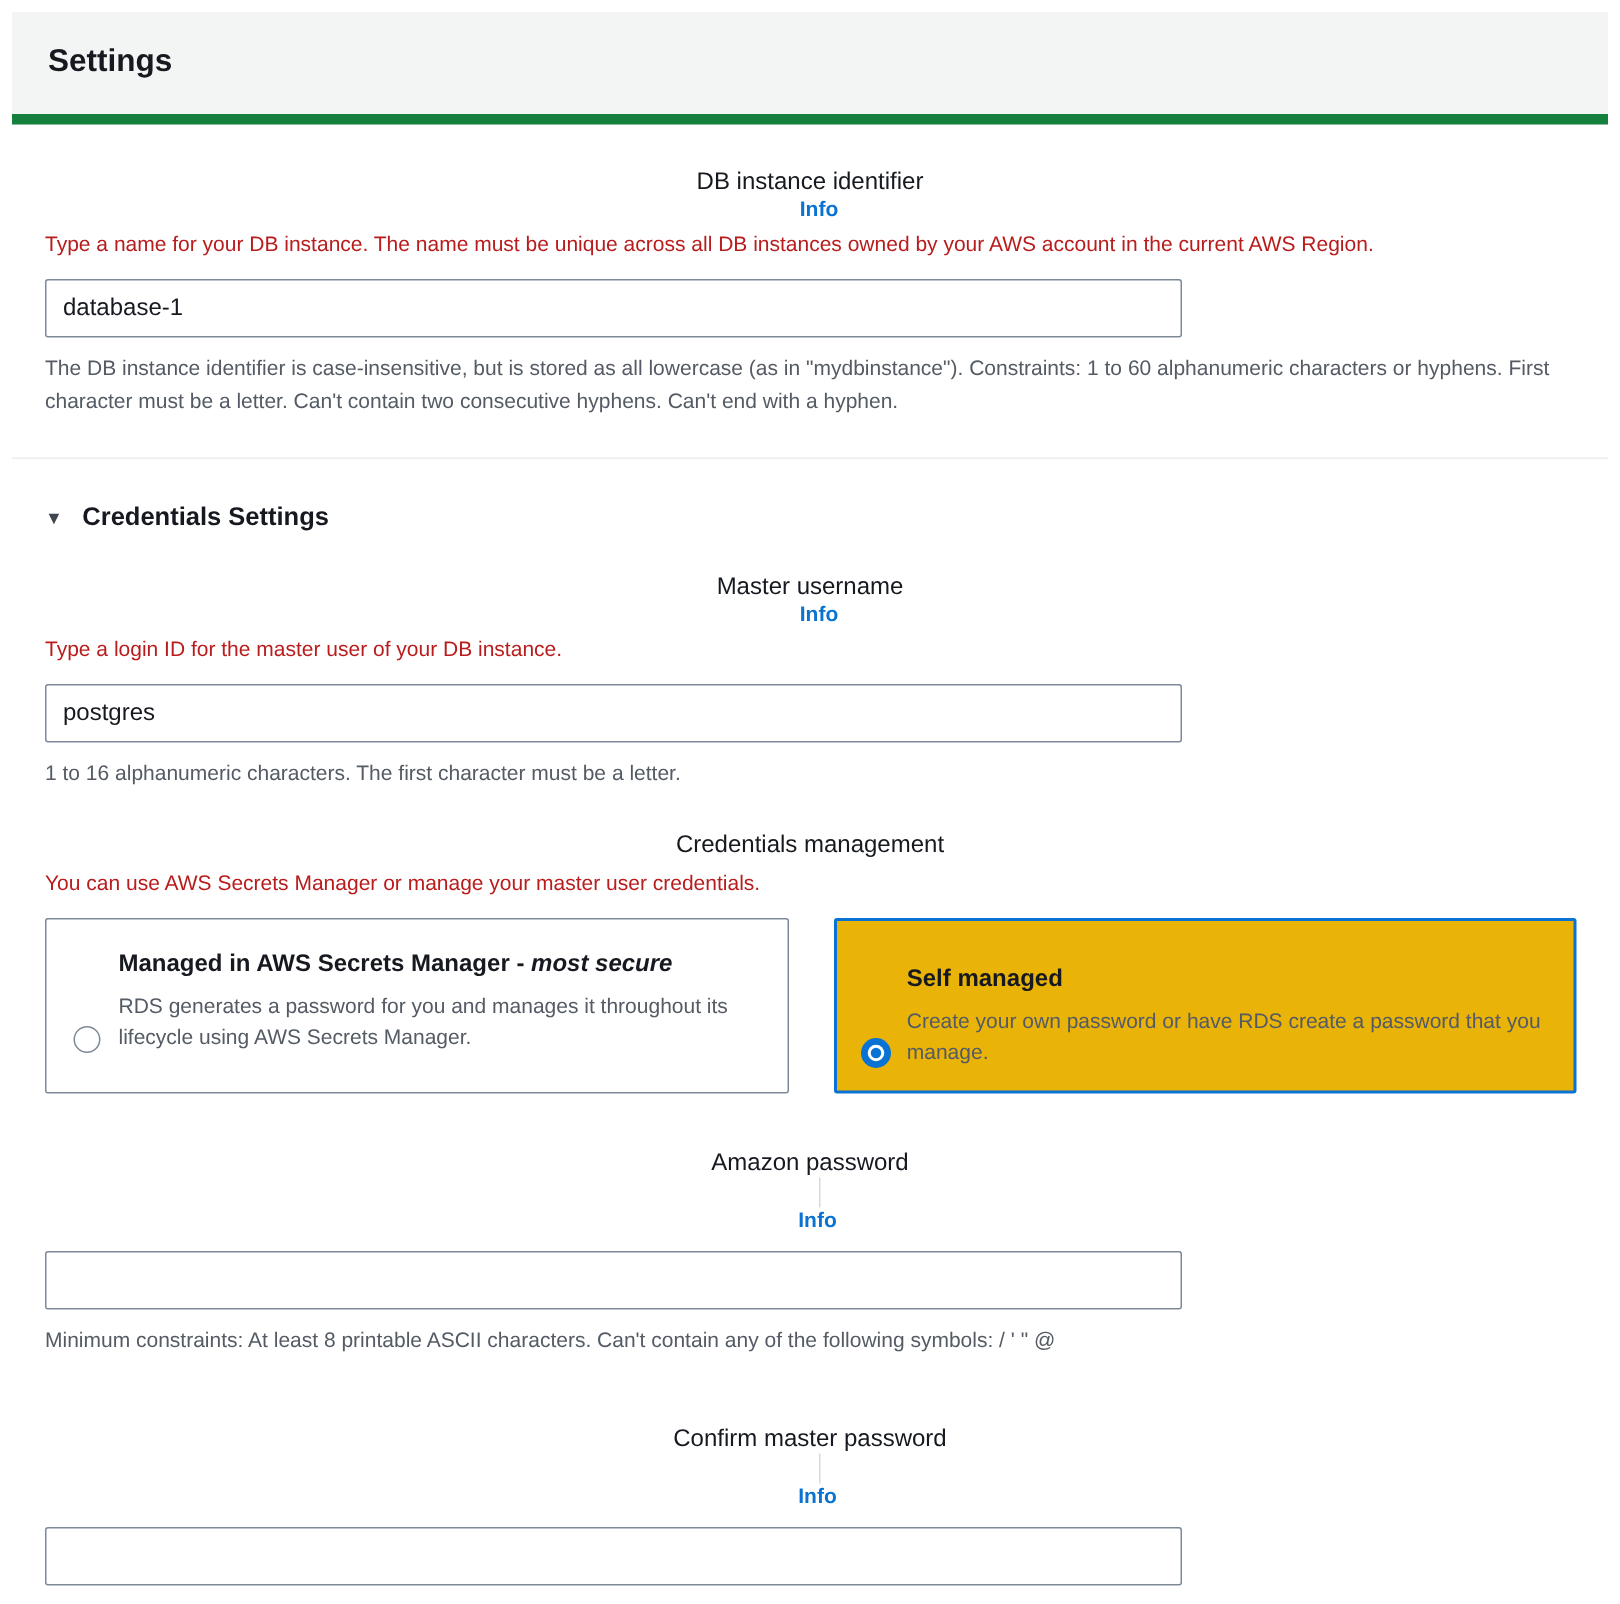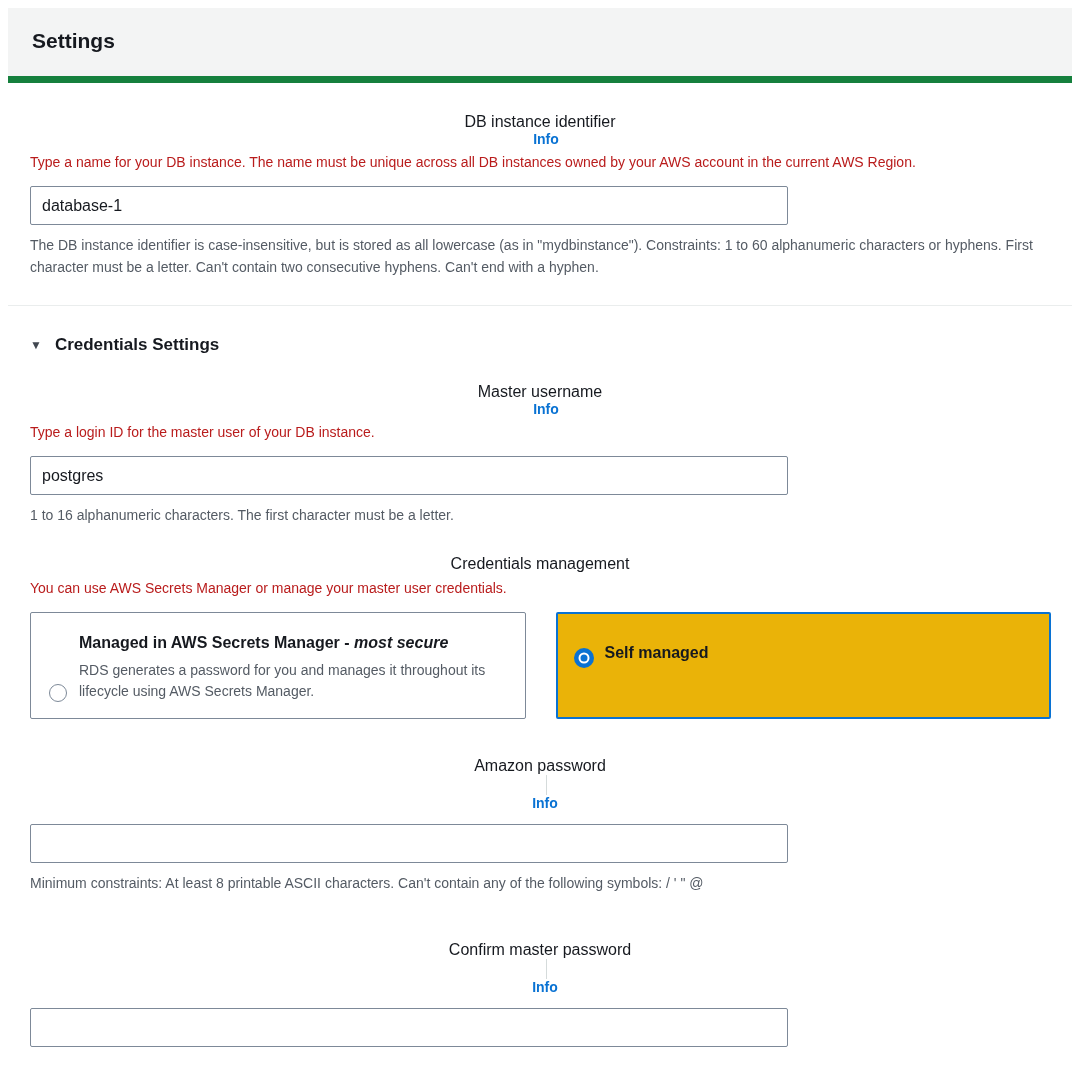--- a/index.html
+++ b/index.html
@@ -150,20 +150,21 @@
           </div>
         </div>
 
         <div class="option-card selected">
           <div class="option-inner">
             <span class="radio-outer checked"></span>
             <div>
               <div class="option-title">
                 <span>Self managed</span>
               </div>
+              <div class="option-desc">Create your own password or have RDS create a password that you manage.</div>
             </div>
           </div>
         </div>
       </div>
     </div>
 
 
     <div class="pw-block">
       <div class="label-row">
         <span class="field-label">Amazon password</span>

